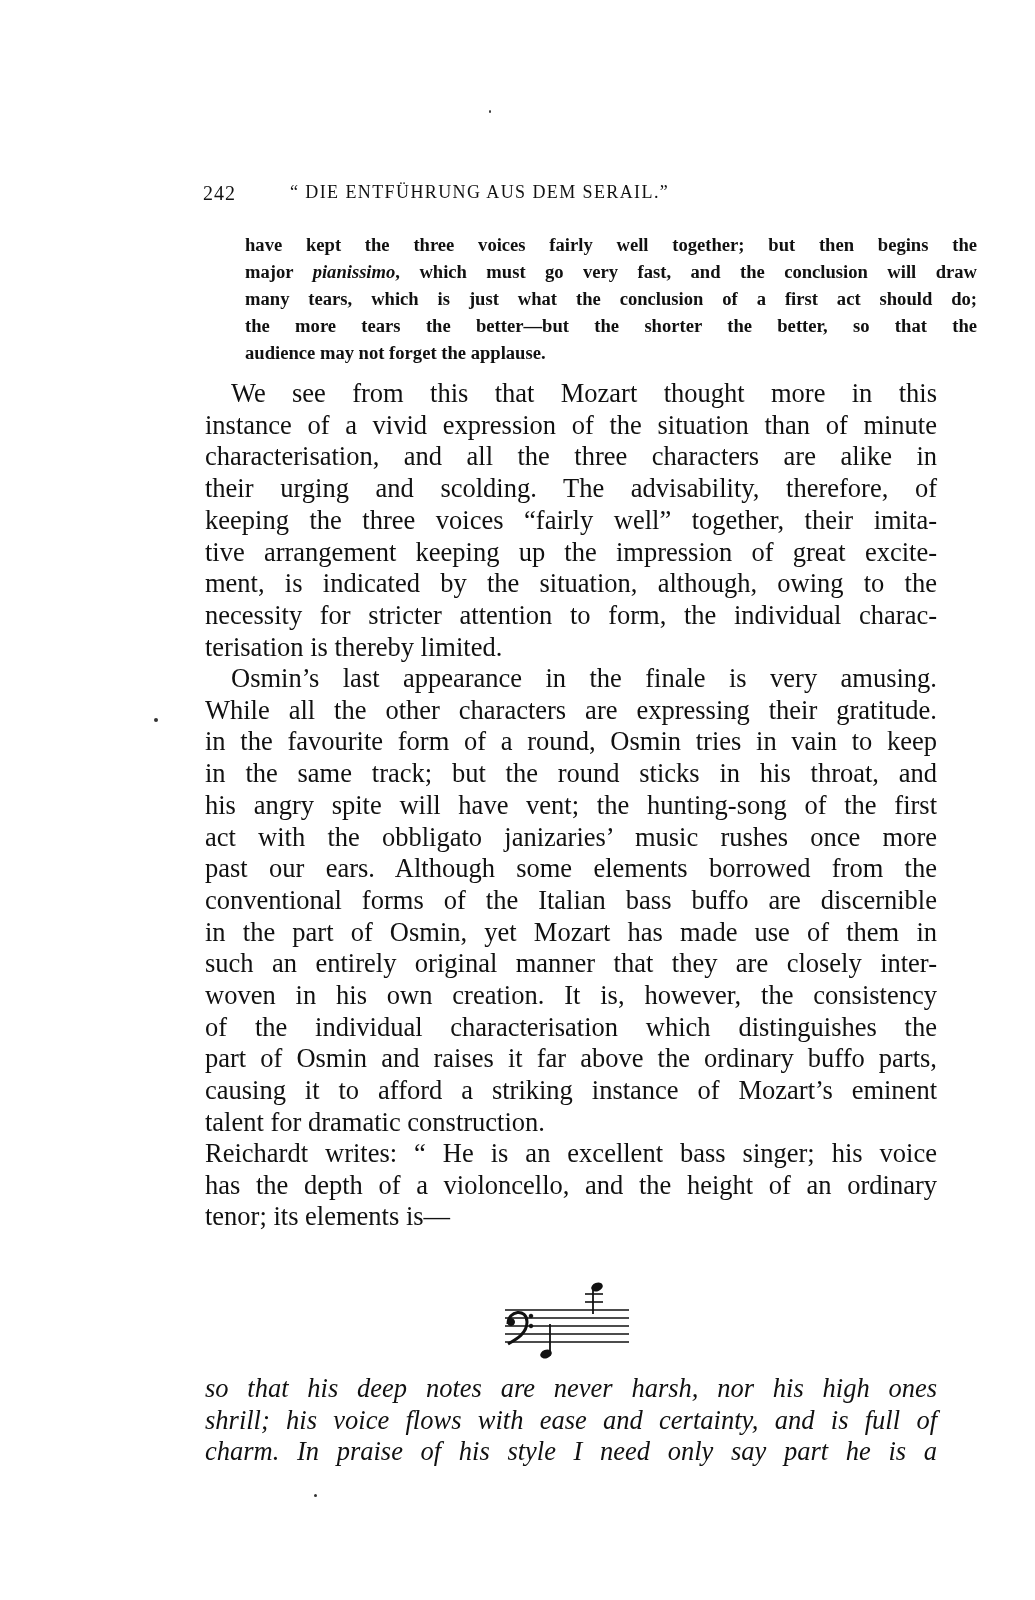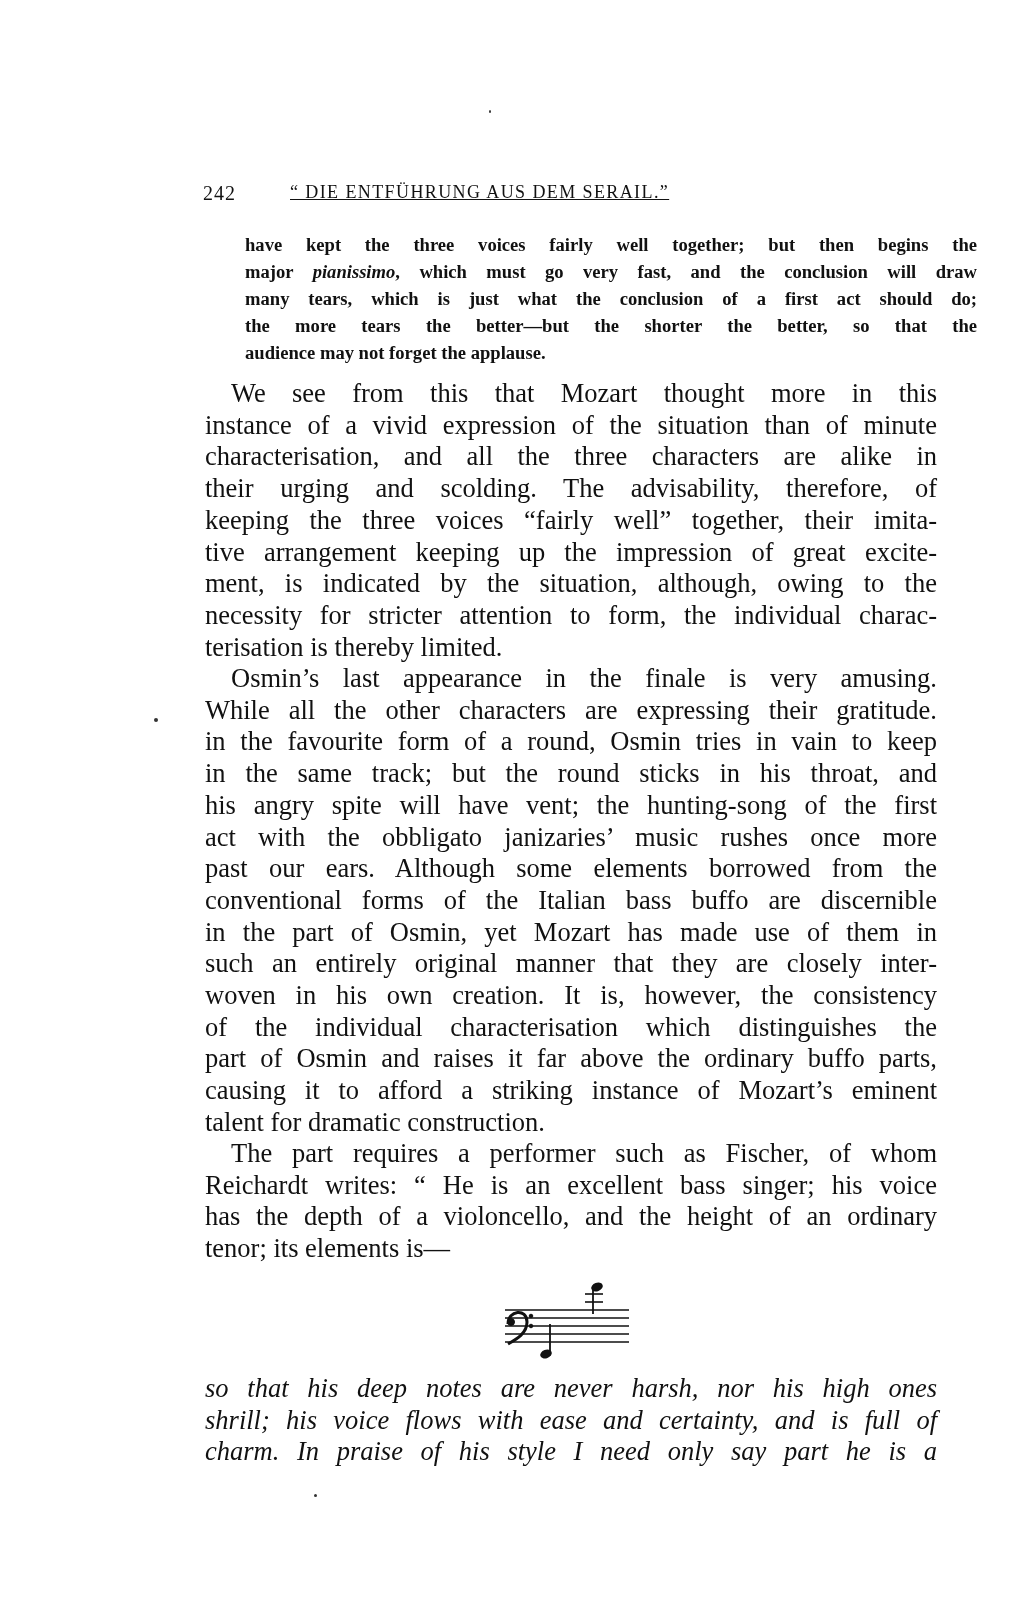--- a/index.html
+++ b/index.html
@@ -43,21 +43,20 @@
     font-weight: normal;
     font-size: 20px;
   }
   .running-head .title {
     position: absolute;
     left: 87px;
     top: 0;
     font-weight: normal;
     font-size: 18px;
     letter-spacing: 1.4px;
-    text-decoration: underline;
   }
   .quote-block {
     position: absolute;
     top: 231px;
     left: 205px;
     width: 732px;
     font-size: 18.6px;
     line-height: 27px;
     font-weight: bold;
     text-align: justify;
@@ -150,21 +149,20 @@
     <span class="line">characterisation, and all the three characters are alike in</span>
     <span class="line">their urging and scolding.  The advisability, therefore, of</span>
     <span class="line">keeping the three voices “fairly well” together, their imita-</span>
     <span class="line">tive arrangement keeping up the impression of great excite-</span>
     <span class="line">ment, is indicated by the situation, although, owing to the</span>
     <span class="line">necessity for stricter attention to form, the individual charac-</span>
     <span class="line last">terisation is thereby limited.</span>
   </div>
 
   <div class="body-text" id="para3">
-    <span class="line indent">The part requires a performer such as Fischer, of whom</span>
     <span class="line">Reichardt writes: “ He is an excellent bass singer; his voice</span>
     <span class="line">has the depth of a violoncello, and the height of an ordinary</span>
     <span class="line last">tenor; its elements is—</span>
   </div>
 
   <div class="music">
     <svg width="140" height="100" viewBox="0 0 140 100">
       <g stroke="#111" stroke-width="1.6" fill="none">
 
         <line x1="0" y1="30" x2="124" y2="30"></line>

